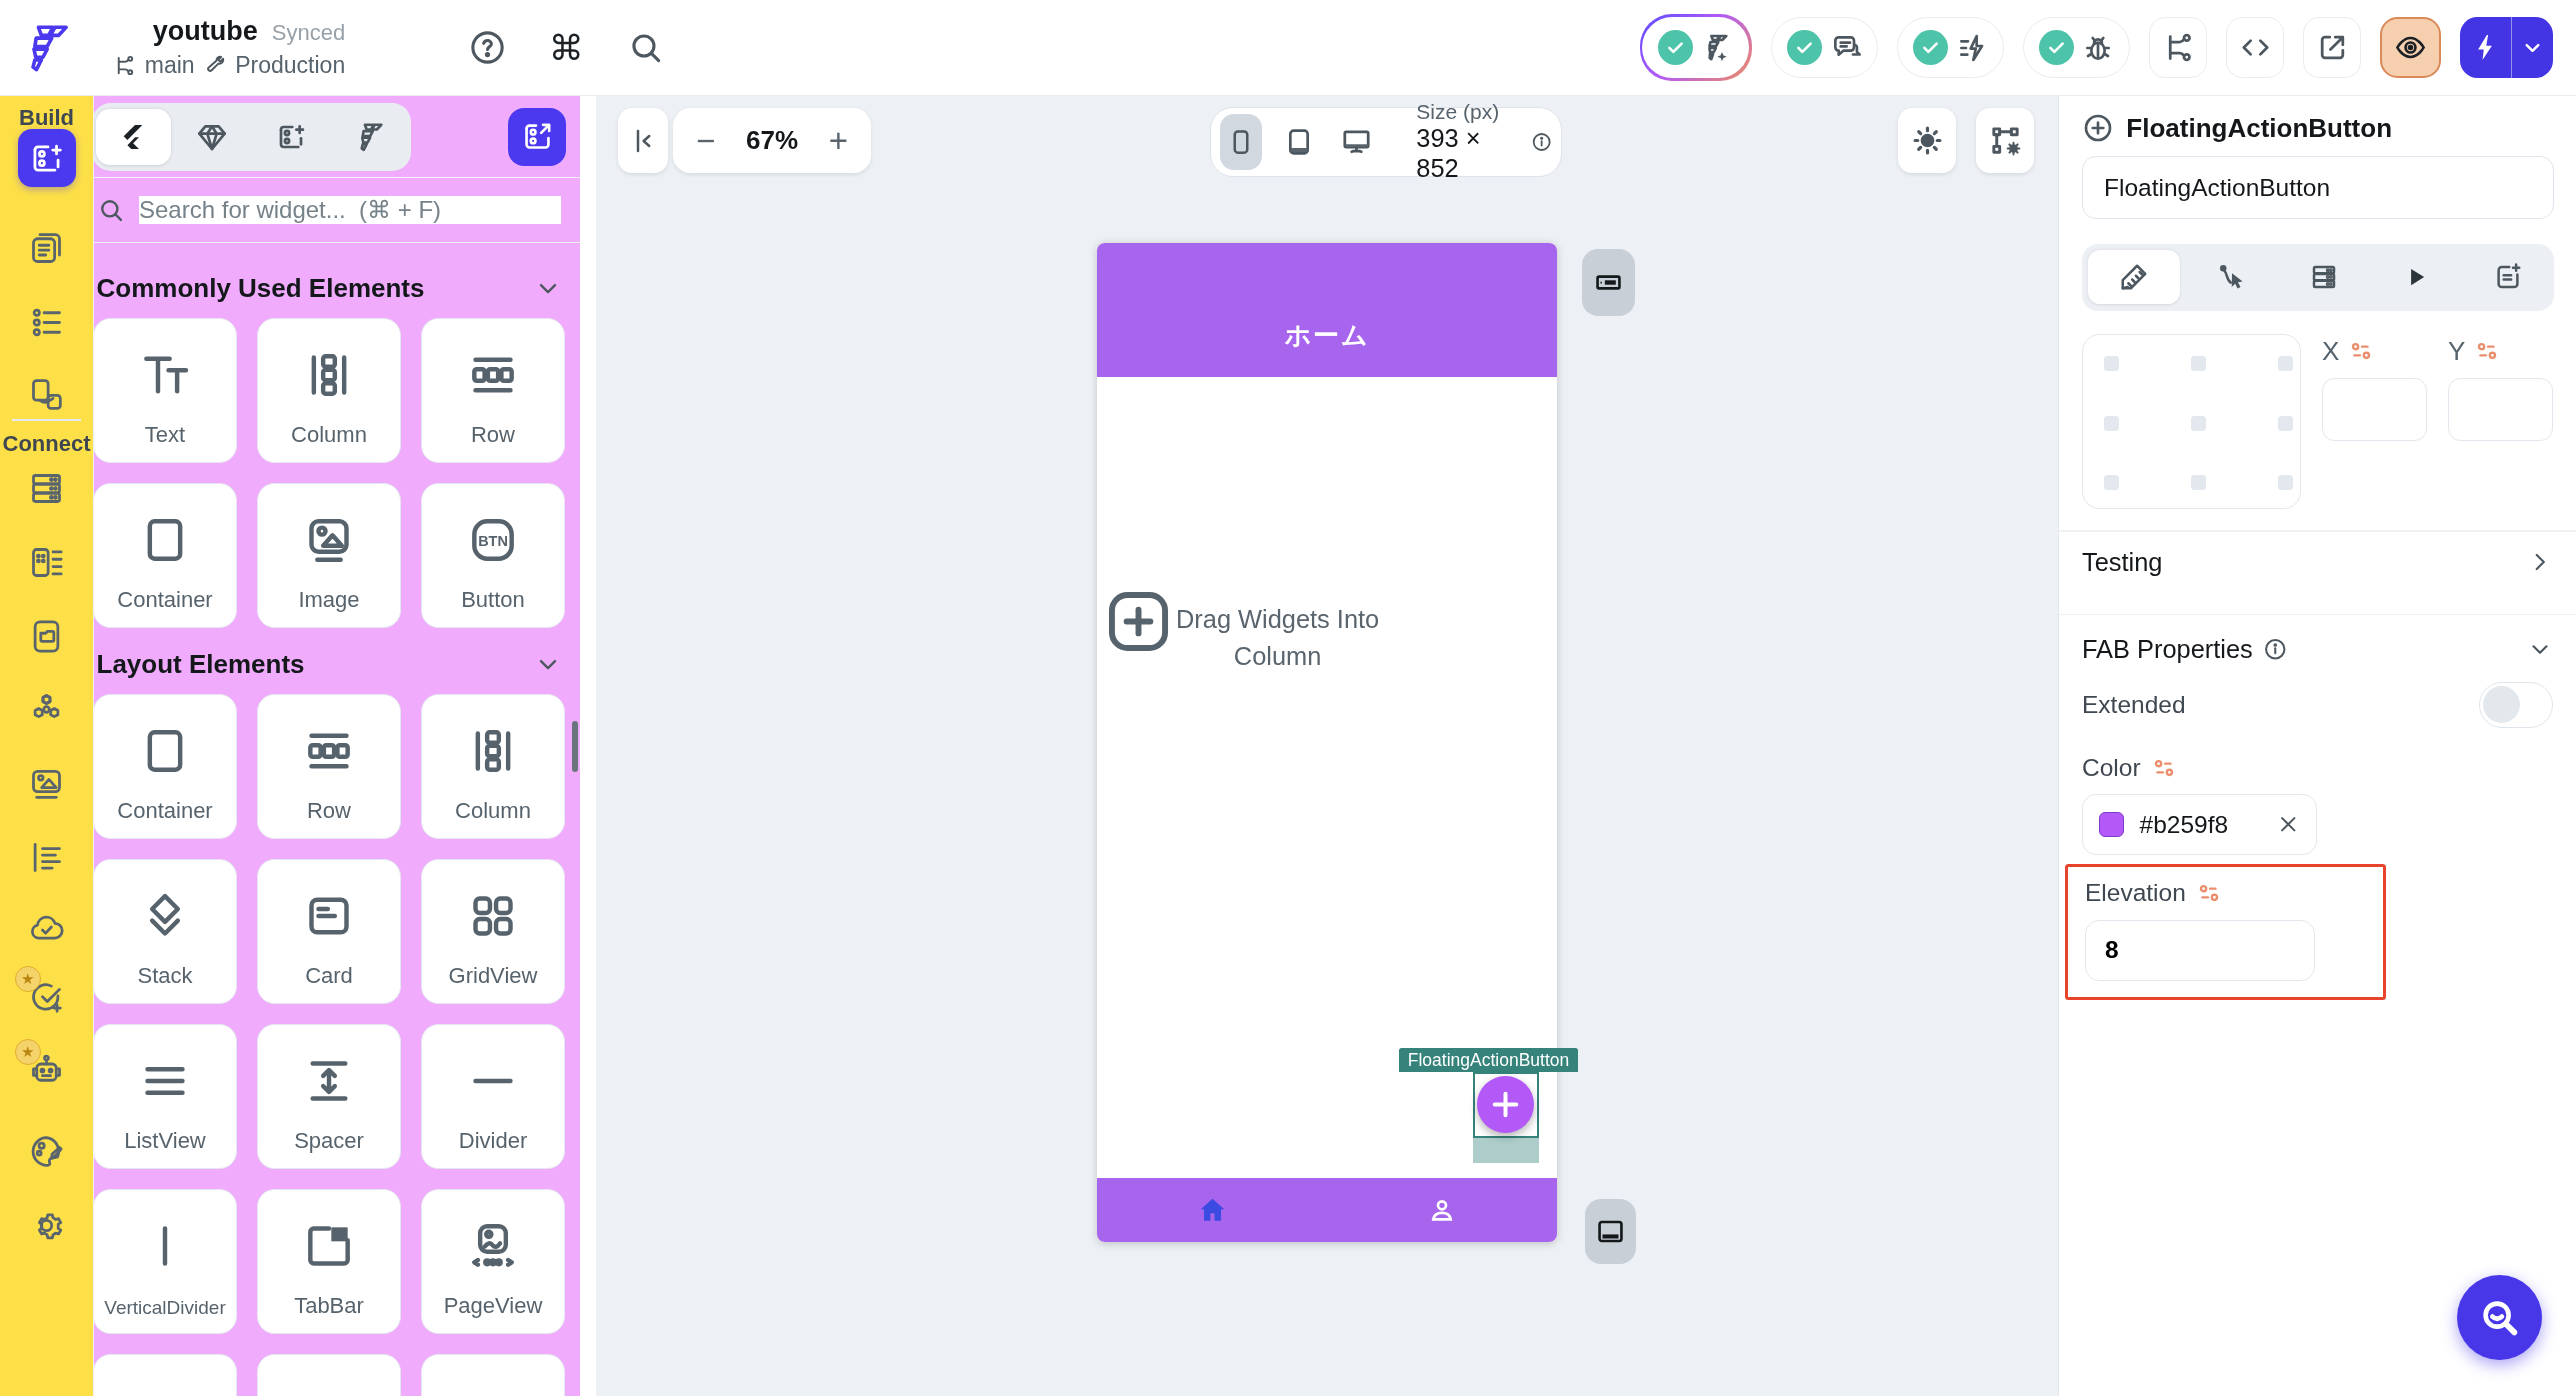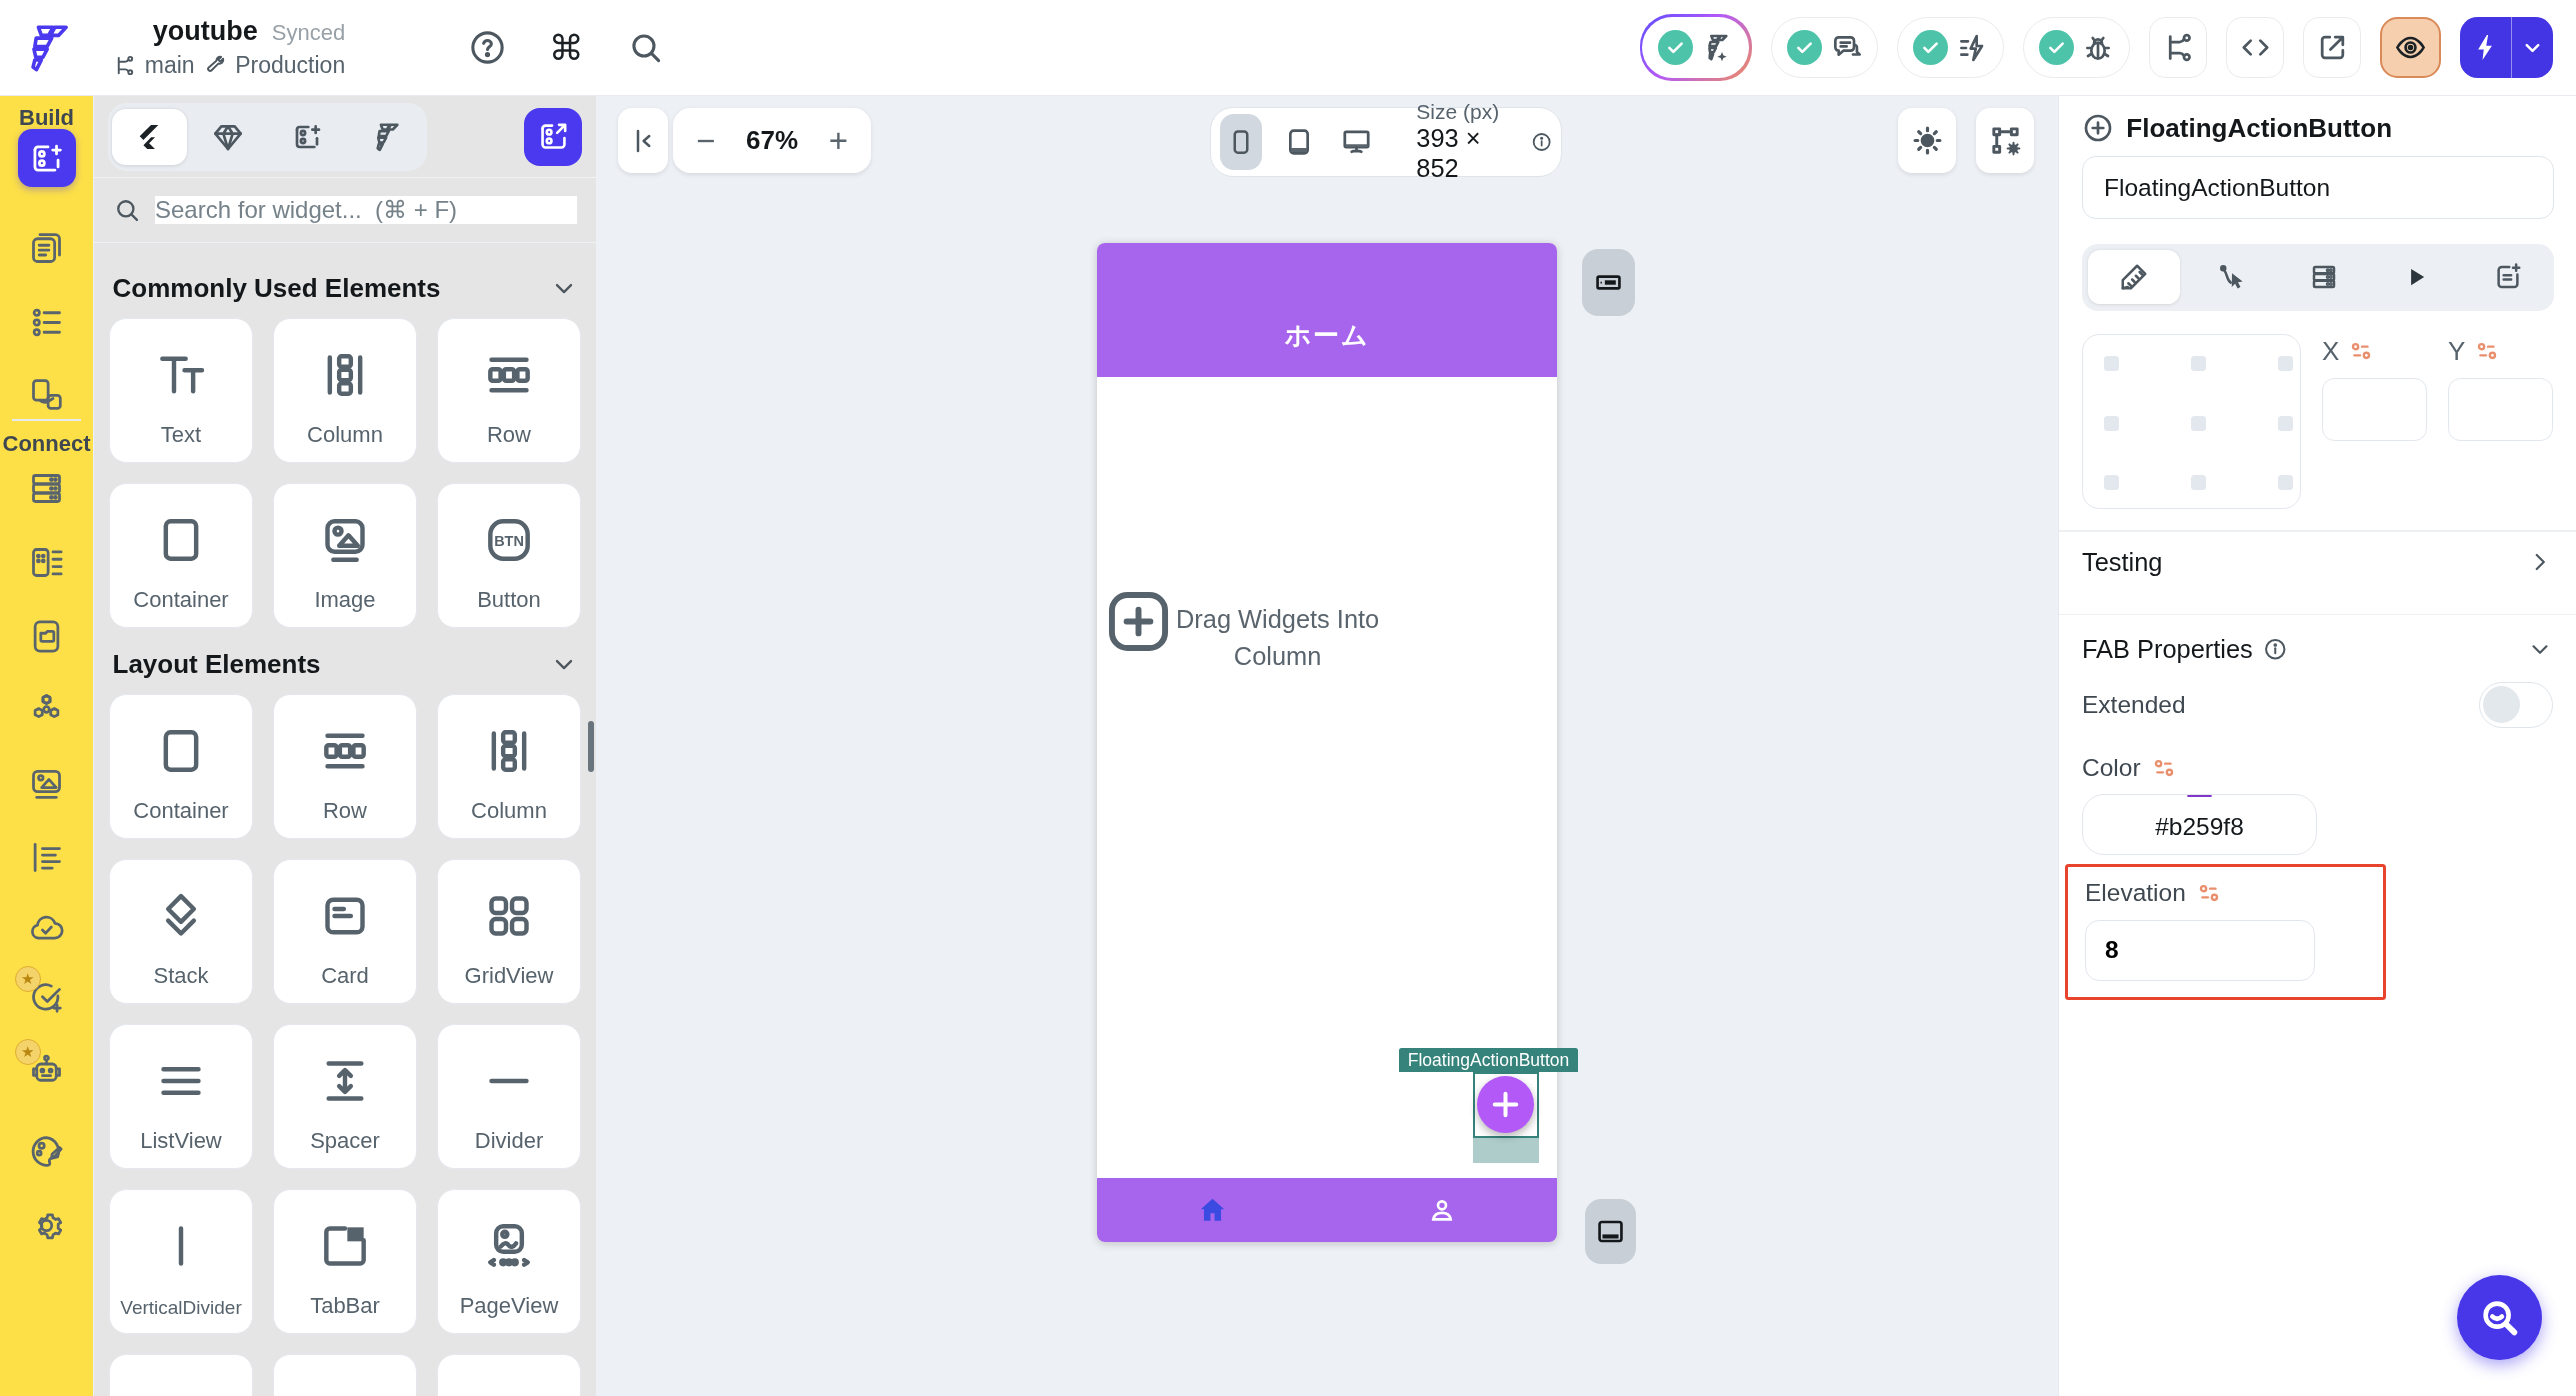--- a/index.html
+++ b/index.html
@@ -44,21 +44,21 @@
   .rail-label { width:100%; text-align:center; font-size:22px; font-weight:bold; color:#3f4850; }
   .rail-item { position:absolute; left:27px; width:39px; height:39px; }
   .rail-active { left:17.5px; width:58px; height:58px; background:#4b39ef; border-radius:14px;
                  display:flex; align-items:center; justify-content:center; box-shadow:0 2.6px 7px rgba(75,57,239,.35); }
   .rail-div { position:absolute; left:12.3px; width:69px; height:1.8px; background:#e7ebef; }
   .star-badge { position:absolute; left:-12.3px; top:-12.3px; width:26px; height:26px; border-radius:50%;
                 background:#f5d36b; border:1.8px solid #e0ac2e; display:flex; align-items:center; justify-content:center;
                 color:#b9860f; font-size:15px; }
 
   
-  #widget-panel { position:absolute; left:94px; top:96px; width:502px; height:1300px; background:#e5e5e5; z-index:10; overflow:hidden; }
+  #widget-panel { position:absolute; left:78px; top:96px; width:502px; height:1300px; background:#f0abfc; z-index:10; overflow:hidden; }
   .wp-top { height:82px; display:flex; align-items:center; padding:0 14px; border-bottom:1.8px solid #f0f2f5; }
   .wp-tabs { height:68px; background:#e9edf1; border-radius:19px; display:flex; align-items:center; padding:0 1.8px; }
   .wp-tab { width:79px; height:68px; display:flex; align-items:center; justify-content:center; border-radius:19px; }
   .wp-tab.active { background:#fff; width:75px; height:56px; border-radius:14px; margin:0 1.8px;
                    box-shadow:0 0.9px 3.5px rgba(0,0,0,.12); }
   .wp-add { margin-left:auto; width:58px; height:58px; background:#4b39ef; border-radius:16px;
             display:flex; align-items:center; justify-content:center; }
   .wp-search { height:65px; display:flex; align-items:center; gap:14px; padding:0 19px; border-bottom:1.8px solid #eef1f5; }
   .wp-search input { border:none; outline:none; flex:1; font-size:24px; color:#5b676f; font-family:inherit; }
   .wp-search input::placeholder { color:#76828a; }
@@ -122,22 +122,22 @@
   .xy-group { width:105px; }
   .xy-label-row { display:flex; align-items:center; gap:8.8px; font-size:26px; color:#57636c; height:35px; }
   .xy-input { margin-top:8.8px; width:105px; height:63px; border:1.8px solid #e2e7ed; border-radius:12.3px;
               font-size:24.5px; padding:0 14px; font-family:inherit; outline:none; }
   .insp-div { height:1.8px; background:#eef1f4; margin:21px -23px 0; }
   .insp-row { display:flex; align-items:center; justify-content:space-between; height:61px; }
   .sect-label { font-size:25.4px; color:#14181b; display:flex; align-items:center; gap:10.5px; }
   .prop-label { font-size:24.5px; color:#3f4850; display:flex; align-items:center; gap:10.5px; }
   .toggle { width:74px; height:46px; border:1.8px solid #dfe5eb; border-radius:23px; background:#fff; position:relative; }
   .toggle-knob { position:absolute; left:2.6px; top:2.6px; width:37px; height:37px; border-radius:50%; background:#e3e8ed; }
-  .color-field { margin-top:12.3px; width:235px; height:61px; border:1.8px solid #e2e7ed; border-radius:22px;
-                 display:flex; align-items:center; gap:16px; padding:0 16px;flex-direction:column; }
+  .color-field { margin-top:12.3px; width:235px; height:61px; border:1.8px solid #e2e7ed; border-radius:14px;
+                 display:flex; align-items:center; gap:16px; padding:0 16px; }
   .color-swatch { width:24.5px; height:24.5px; border-radius:6.1px; background:#b259f8; border:1.8px solid #8136c9; }
   .color-hex { font-size:24.5px; flex:1; }
   .red-box { margin:8.8px 0 0 -17.5px; width:321px; border:3.5px solid #e8432c; border-radius:3.5px; padding:12.3px 0 16px 17.5px; }
   .elev-input { margin-top:12.3px; width:230px; height:61px; border:1.8px solid #e2e7ed; border-radius:14px;
                 font-size:24.5px; font-weight:bold; padding:0 19px; font-family:inherit; outline:none; }
   .var-ic { display:inline-block; }
 
   
   #chat-fab { position:absolute; left:2457px; top:1275px; width:85px; height:85px; border-radius:50%; background:#4837e9;
               box-shadow:0 5.3px 16px rgba(72,55,233,.45); display:flex; align-items:center; justify-content:center; z-index:40; }

